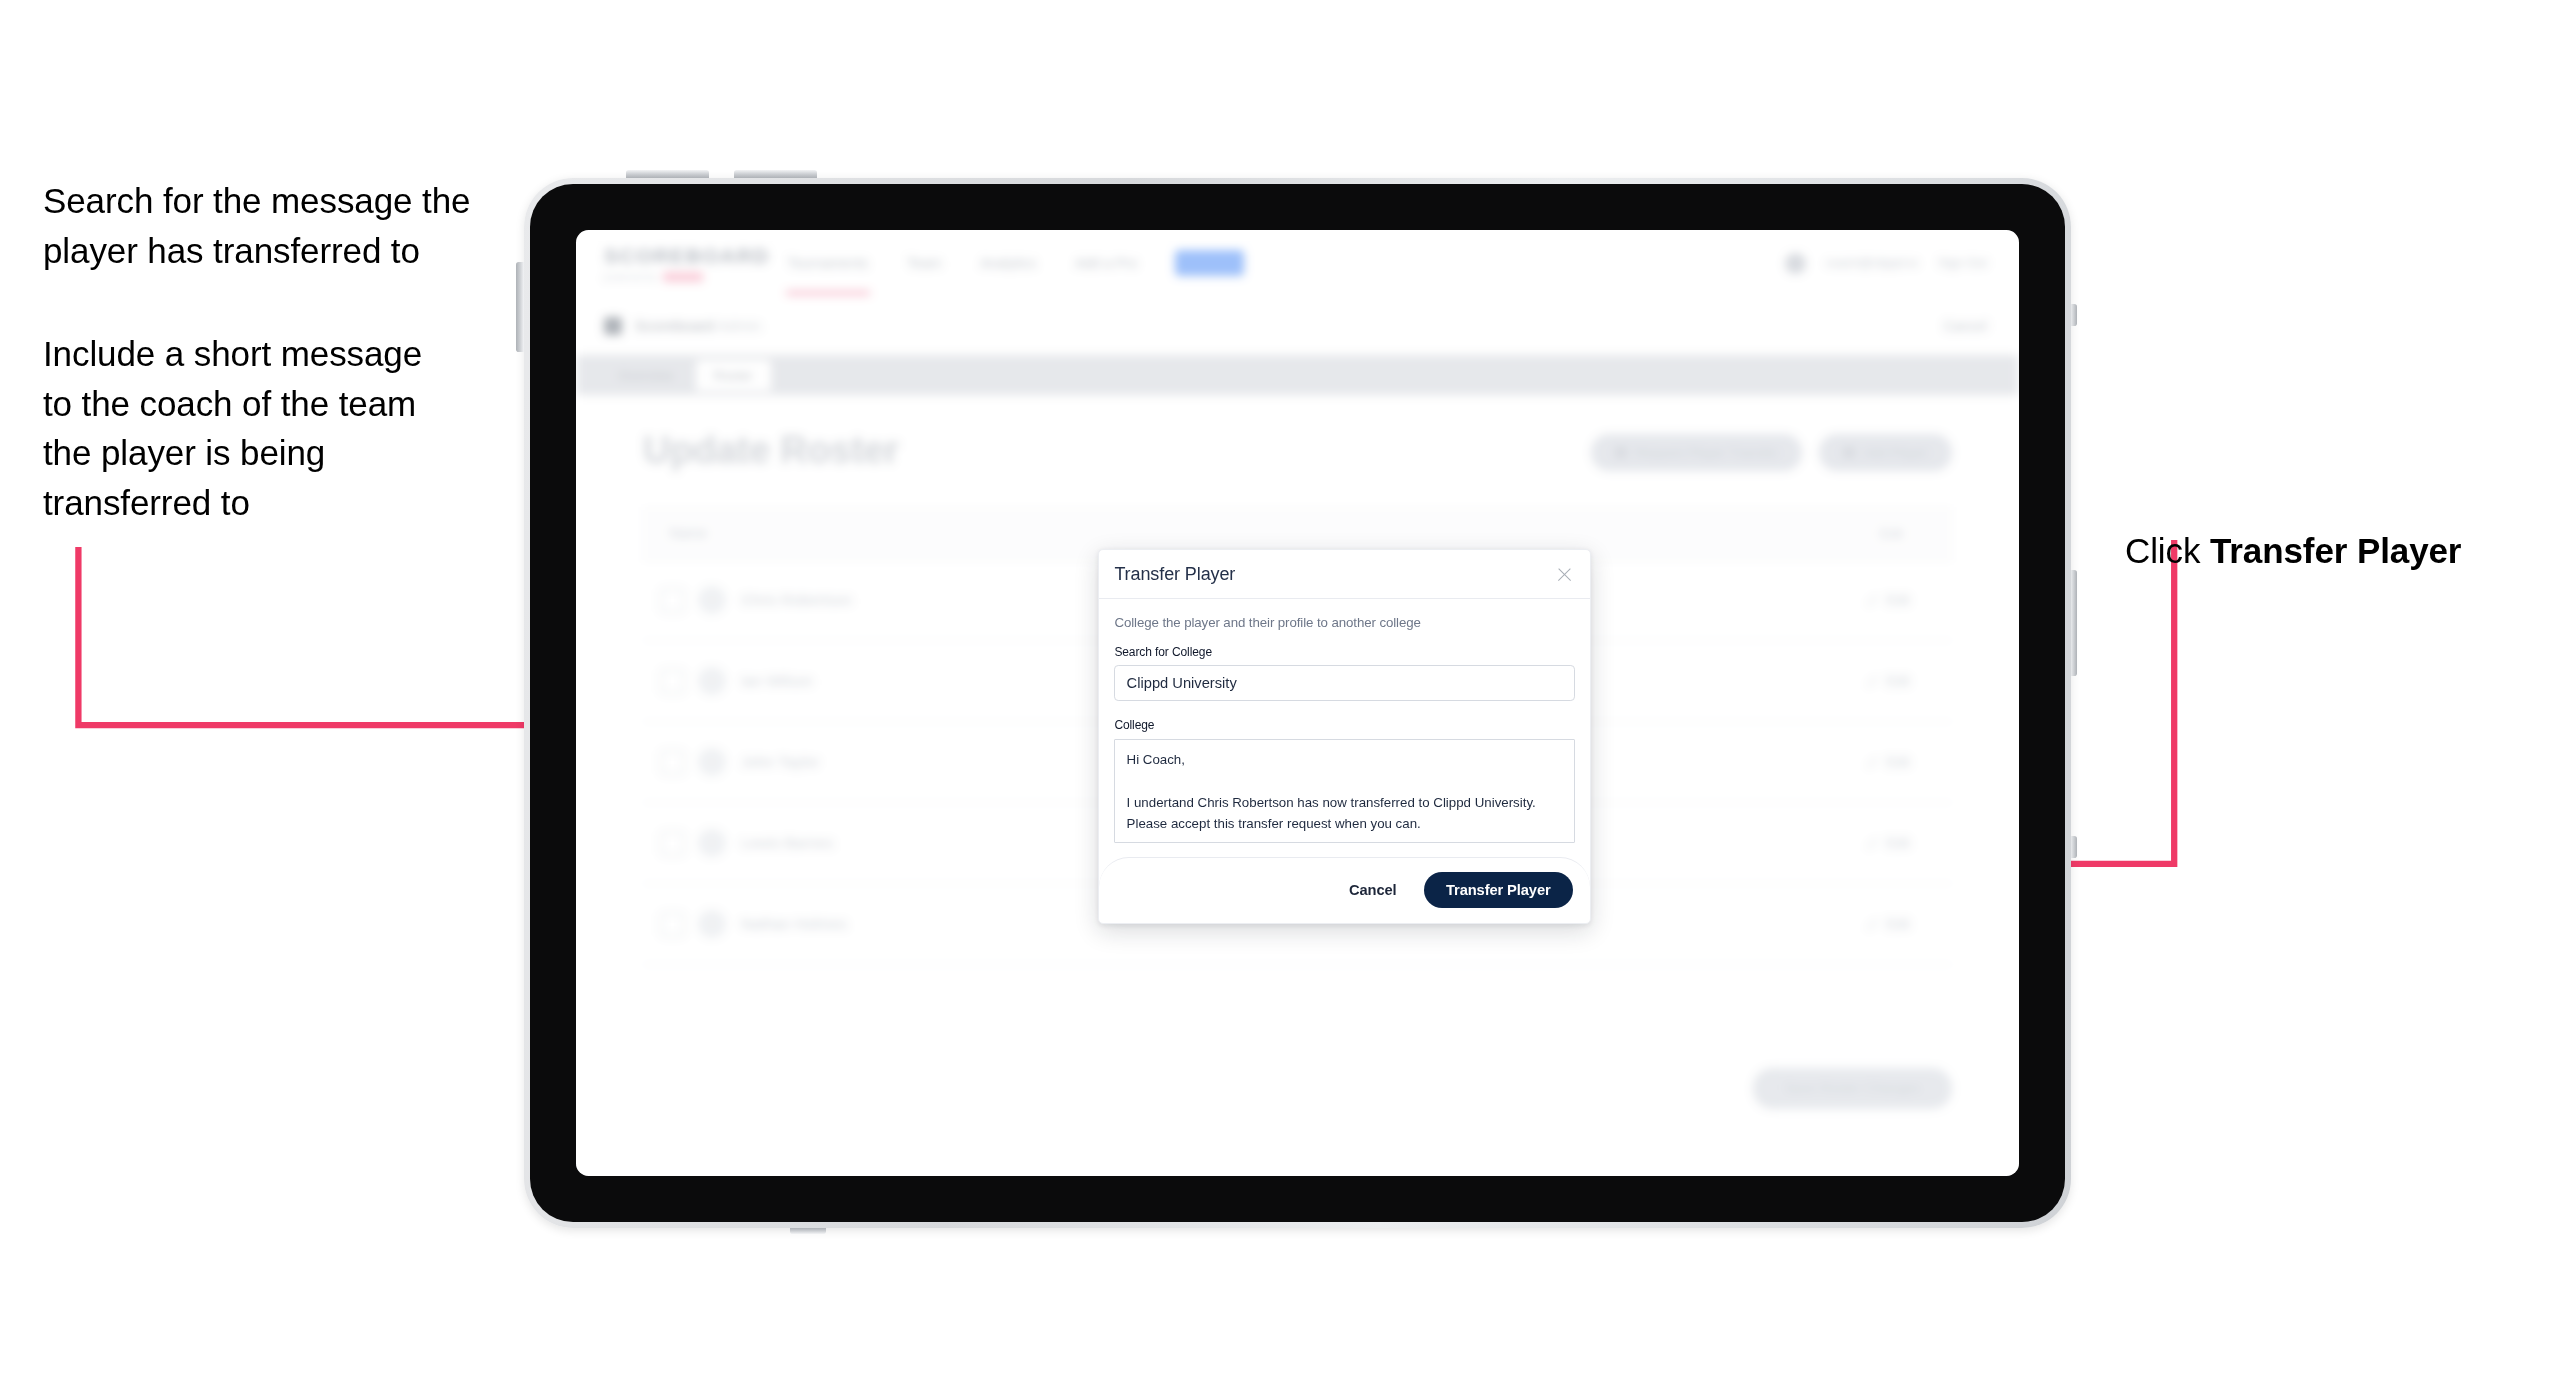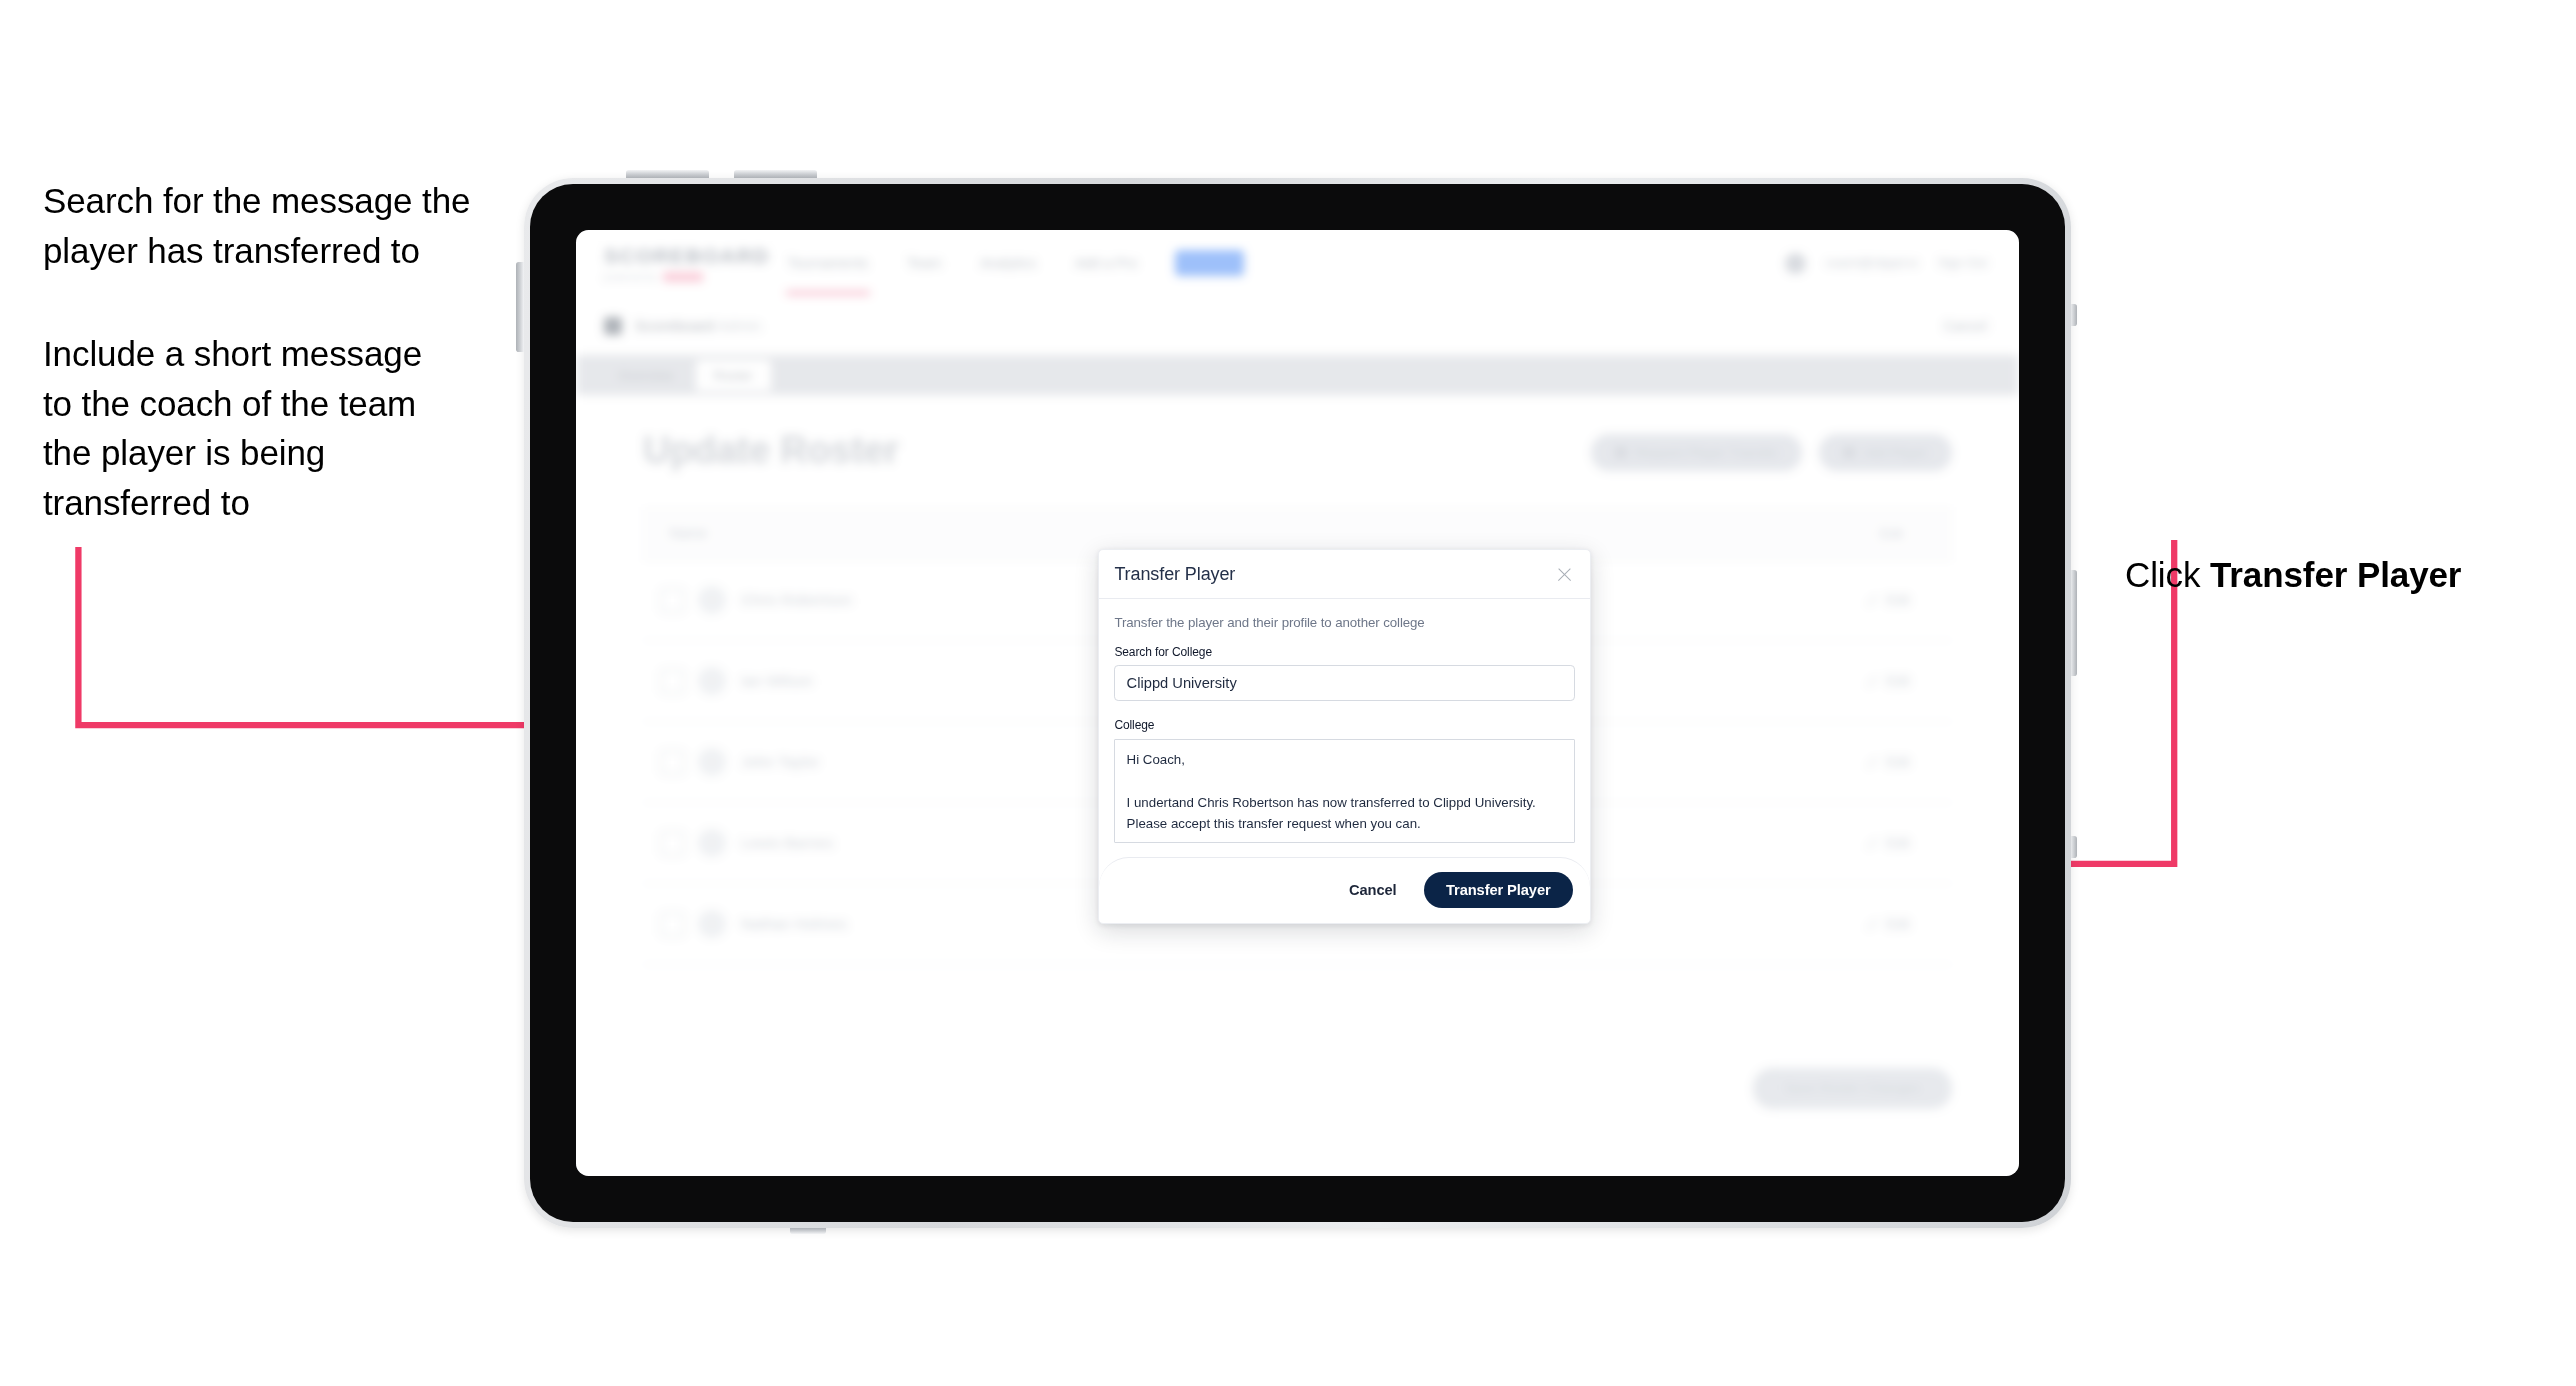--- a/index.html
+++ b/index.html
@@ -21,21 +21,21 @@
     position: absolute;
     color: #000000;
     font-family: "Liberation Sans", sans-serif;
     font-size: 35px;
     line-height: 1.42;
     letter-spacing: -0.1px;
     white-space: pre-line;
   }
   #annot-left-1 { left: 43px; top: 176px; width: 448px; }
   #annot-left-2 { left: 43px; top: 329px; width: 448px; }
-  #annot-right  { left: 2125px; top: 500px; width: 434px; font-size: 35px; }
+  #annot-right  { left: 2125px; top: 476px; width: 434px; font-size: 35px; }
   #annot-right .strong { font-weight: bold; }
 
   
   .arrow-svg {
     position: absolute;
     left: 0;
     top: 0;
     width: 2576px;
     height: 1386px;
     pointer-events: none;
@@ -429,21 +429,21 @@
     </div>
 
     <div id="modal">
 
       <div id="modal-header">
         <div id="modal-title">Transfer Player</div>
         <div id="modal-close"></div>
       </div>
 
       <div id="modal-body">
-        <p id="modal-desc">Transfer the player and their profile to another college</p>
+        <p id="modal-desc">College the player and their profile to another college</p>
 
         <div class="field-label">Search for College</div>
         <input class="text-input" type="text" value="Clippd University" style="">
 
         <div class="field-gap"></div>
 
         <div class="field-label">College</div>
         <textarea class="textarea" style="">Hi Coach,
 
 I undertand Chris Robertson has now transferred to Clippd University. Please accept this transfer request when you can.</textarea>

